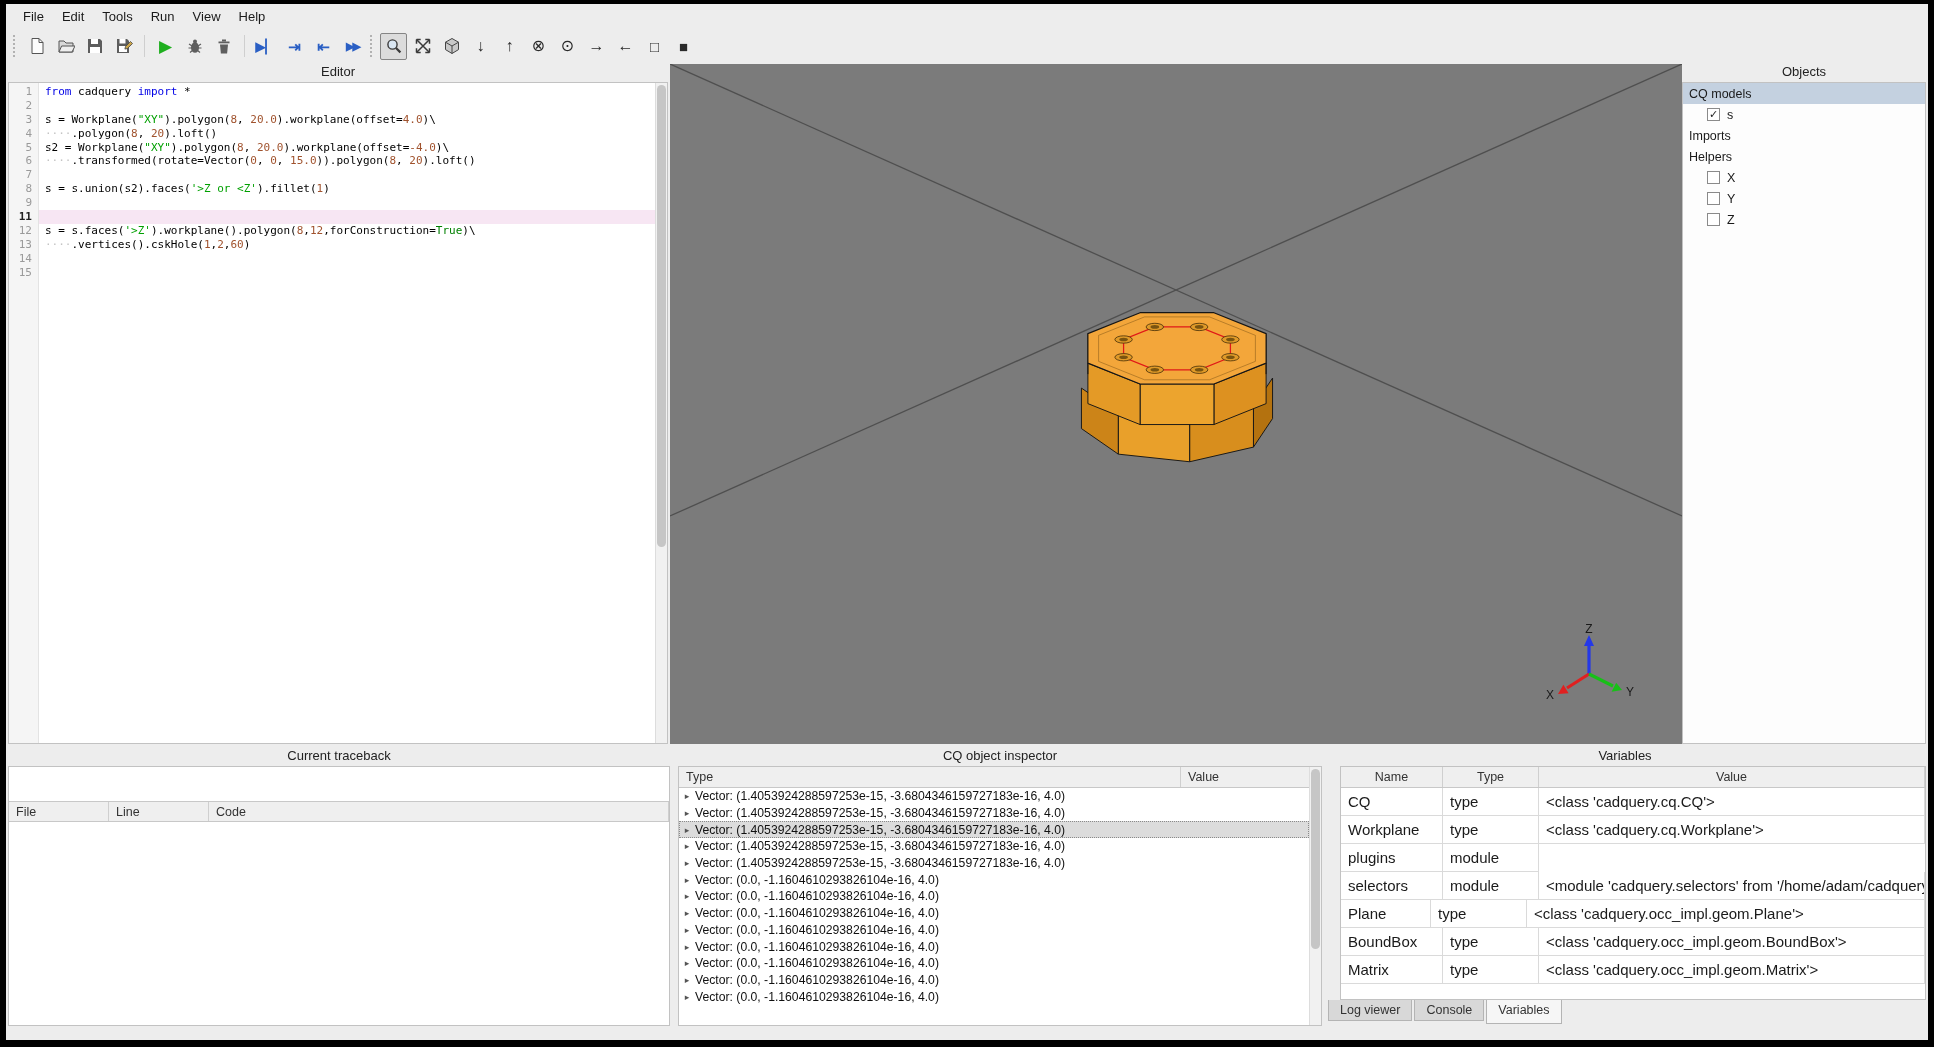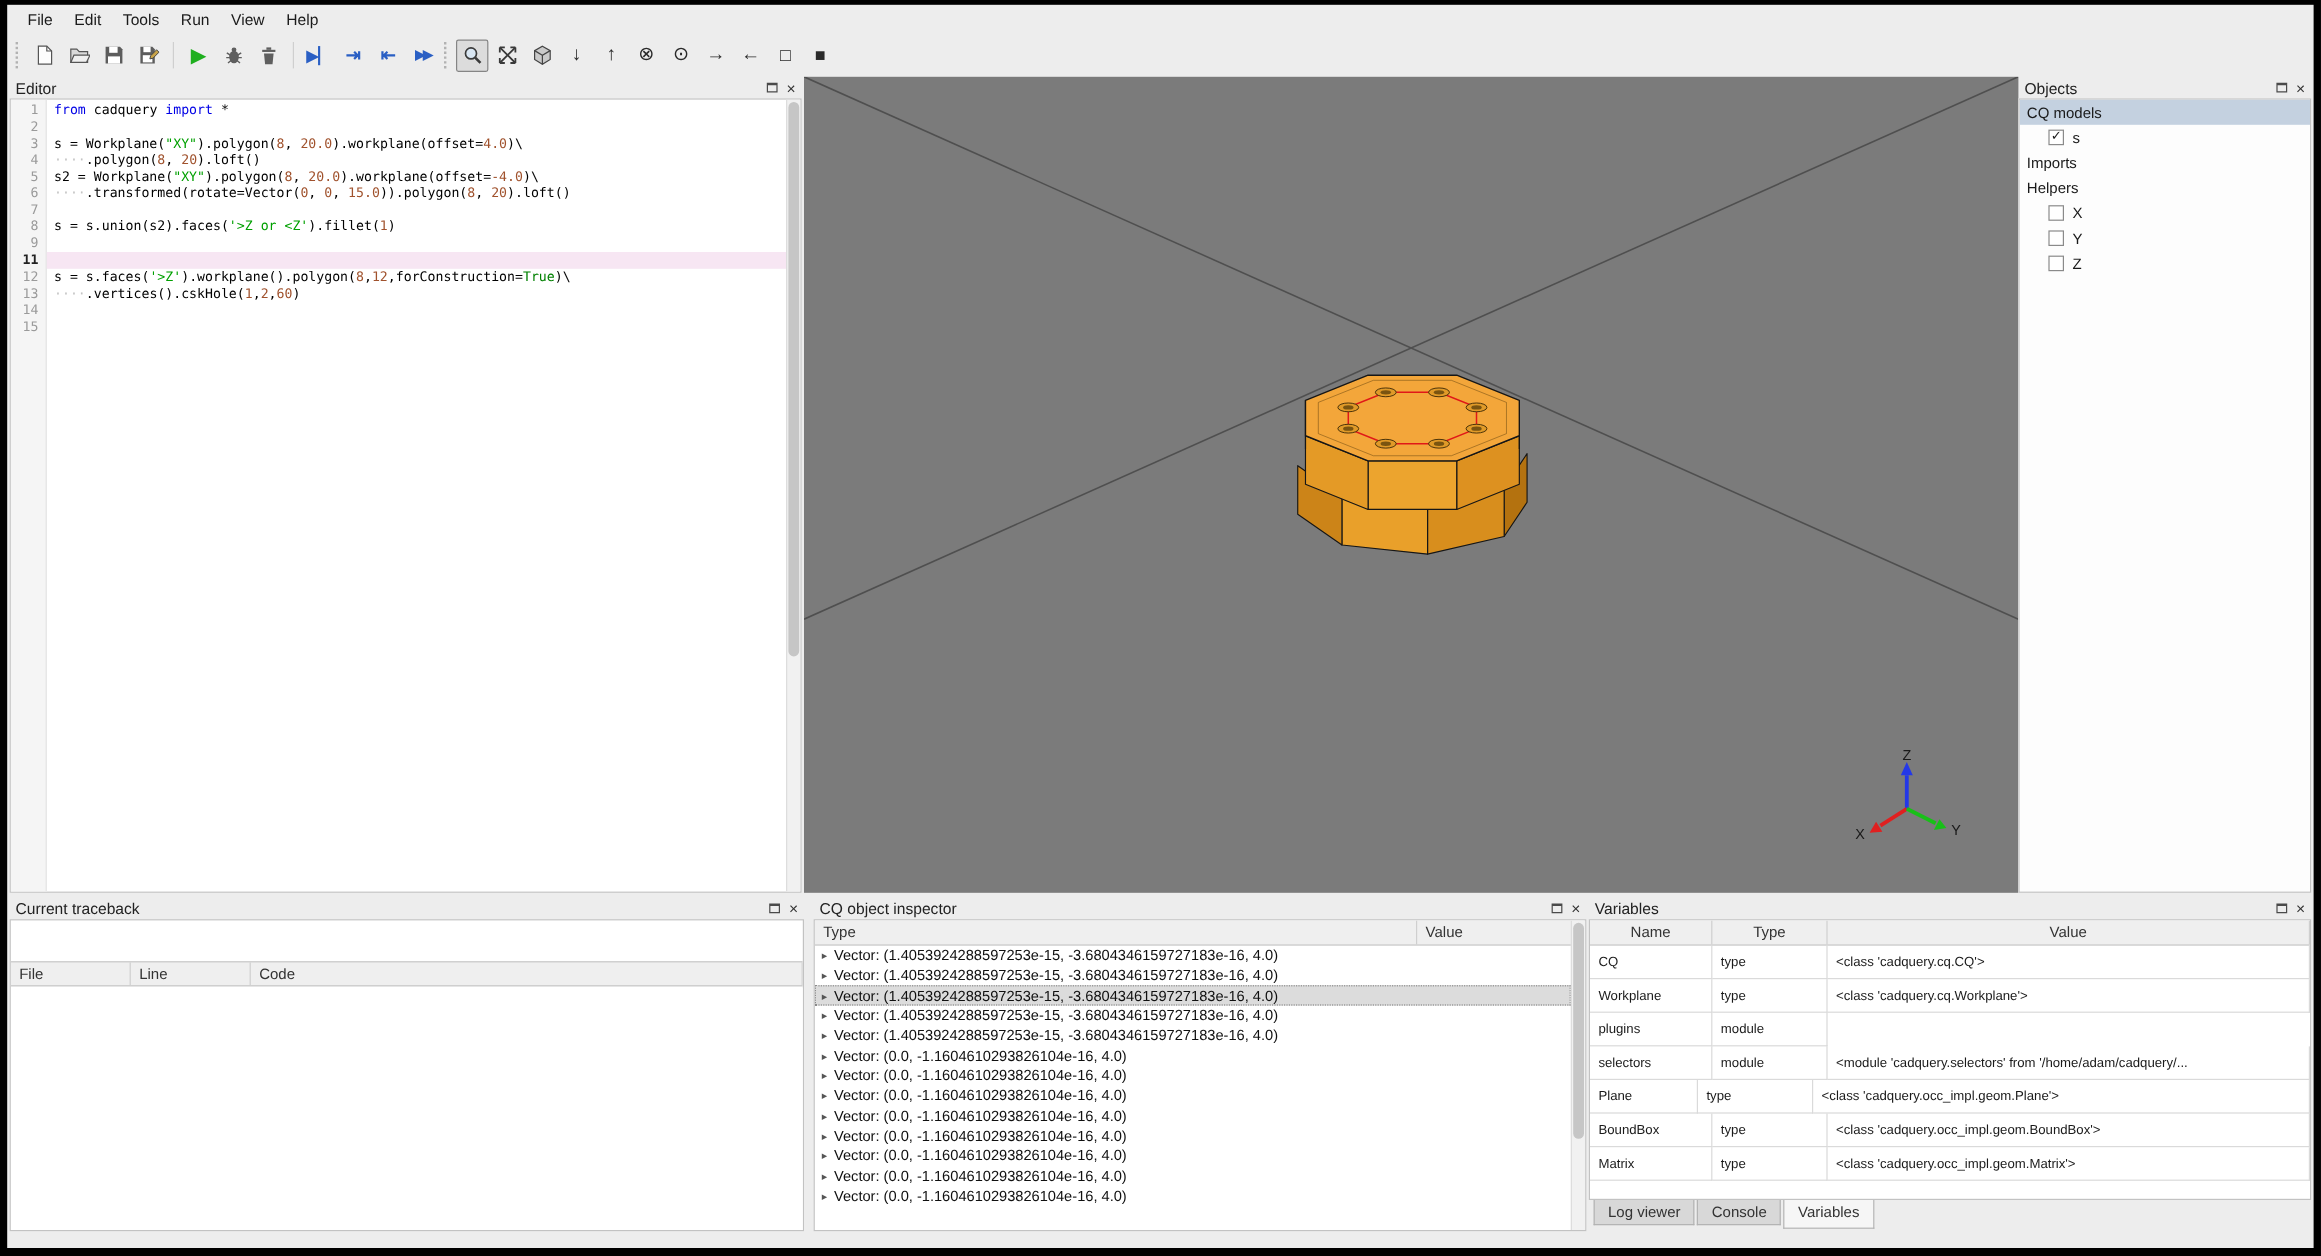--- a/index.html
+++ b/index.html
@@ -11,21 +11,21 @@
   .menubar{display:flex;align-items:center;height:24px;padding-left:8px;font-size:13px;}
   .menu-item{padding:3px 9px;cursor:default;}
   .toolbar{display:flex;align-items:center;height:36px;padding-left:4px;}
   .tbtn{width:27px;height:27px;display:flex;align-items:center;justify-content:center;margin:0 1px;border:1px solid transparent;border-radius:2px;}
   .tbtn.pressed{border:1px solid #858585;background:#dcdcdc;}
   .tb-sep{width:1px;height:22px;background:#cfcfcf;margin:0 6px;}
   .tb-handle{width:3px;height:22px;border-left:2px dotted #b2b2b2;margin:0 6px 0 3px;}
 
   
   .dock{position:absolute;}
-  .dock-title{height:18px;display:flex;align-items:center;font-size:13px;padding:0 5px;color:#222;}
+  .dock-title{height:18px;display:flex;align-items:center;font-size:13px;padding:0 5px;color:#222;flex-direction:column;}
   .dock-btns{margin-left:auto;display:flex;gap:7px;align-items:center;}
   .float-btn{width:9px;height:8px;border:1px solid #4a4a4a;border-top-width:2px;display:inline-block;}
   .close-btn{font-size:13px;line-height:1;color:#333;}
   .dock-body{position:absolute;left:0;right:0;top:18px;bottom:0;background:#fff;border:1px solid #c2c2c2;overflow:hidden;}
 
   
   .editor-body{font-family:"DejaVu Sans Mono",monospace;font-size:11px;line-height:13.9px;}
   .gutter-bg{position:absolute;left:0;top:0;bottom:0;width:30px;background:#f5f5f5;border-right:1px solid #e3e3e3;}
   .code-area{position:absolute;left:0;top:2px;right:12px;bottom:0;}
   .code-line{display:flex;height:13.9px;white-space:pre;}
@@ -51,21 +51,21 @@
   .cbox{width:13px;height:13px;border:1px solid #8a8a8a;background:#fff;margin-right:7px;flex:none;
     display:flex;align-items:center;justify-content:center;font-size:11px;color:#1c1c1c;line-height:1;}
 
   
   .hdr{display:flex;height:21px;background:#efefef;border-bottom:1px solid #c8c8c8;font-size:12.5px;color:#333;align-items:center;}
   .hdr-cell{height:100%;display:flex;align-items:center;padding-left:7px;border-right:1px solid #cfcfcf;}
   .hdr-cell.center{justify-content:center;padding-left:0;}
   .insp-row{display:flex;align-items:center;height:16.7px;font-size:12.2px;color:#101010;white-space:nowrap;}
   .insp-row.sel{background:#dcdcdc;outline:1px dotted #8a8a8a;outline-offset:-1px;}
   .exp{width:16px;flex:none;text-align:center;color:#555;font-size:9px;}
-  .var-row{display:flex;height:28px;font-size:11px;}
+  .var-row{display:flex;height:28px;font-size:15px;}
   .var-cell{display:flex;align-items:center;padding-left:7px;border-right:1px solid #dadada;border-bottom:1px solid #dadada;overflow:hidden;white-space:nowrap;}
   .tabs{position:absolute;left:4px;bottom:0;height:26px;display:flex;align-items:flex-start;}
   .tab{font-size:12.5px;padding:3px 11px;border:1px solid #b4b4b4;border-top:none;background:#d8d8d8;color:#333;margin-right:2px;height:21px;}
   .tab.active{background:#f6f6f6;height:24px;font-weight:normal;}
 </style>
 </head>
 <body>
 
 <div class="window">
 
@@ -420,21 +420,21 @@
   </div>
 
   <div class="dock" style="left:1318px;top:744px;width:602px;height:278px;">
     <div class="dock-title">
       <span>Variables</span>
       <span class="dock-btns">
         <span class="float-btn"></span>
         <span class="close-btn">×</span>
       </span>
     </div>
-    <div class="dock-body" style="bottom:26px;">
+    <div class="dock-body" style="bottom:26px;margin-left:16px;">
       <div class="hdr" id="variables-hdr">
           <div class="hdr-cell center" style="width: 102px;">Name</div>
           <div class="hdr-cell center" style="width: 96px;">Type</div>
           <div class="hdr-cell center" style="flex: 1 1 0%;">Value</div>
         </div>
       <div id="variables-rows">
           <div class="var-row">
             <div class="var-cell" style="width: 102px;">CQ</div>
             <div class="var-cell" style="width: 96px;">type</div>
             <div class="var-cell" style="flex: 1 1 0%;">&lt;class 'cadquery.cq.CQ'&gt;</div>

